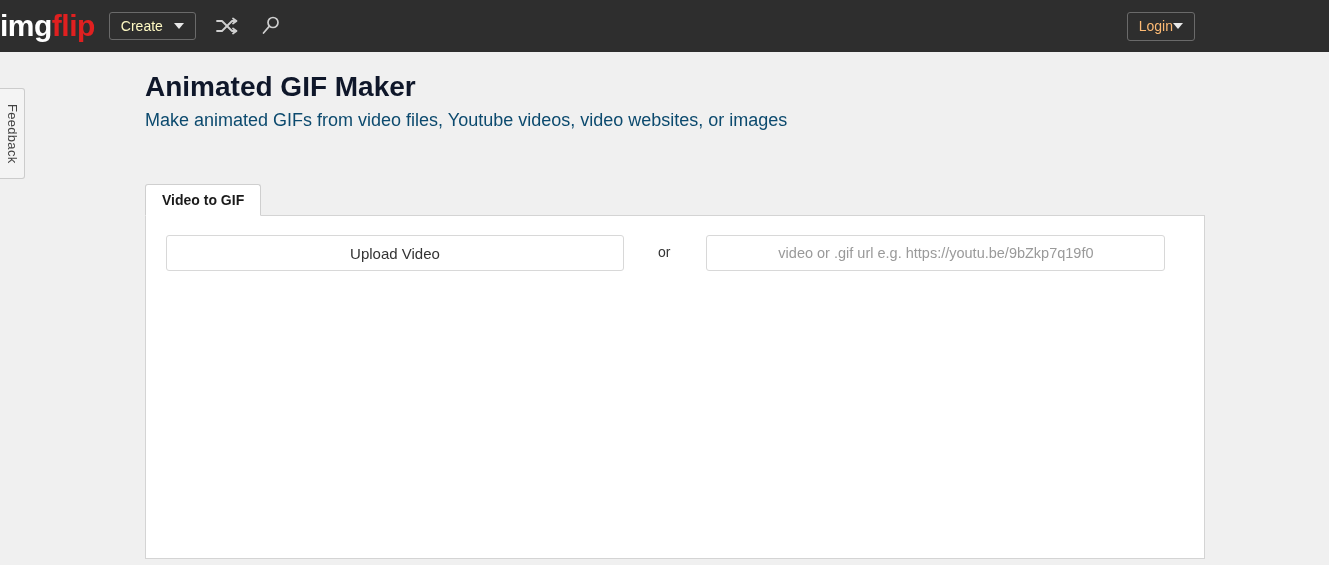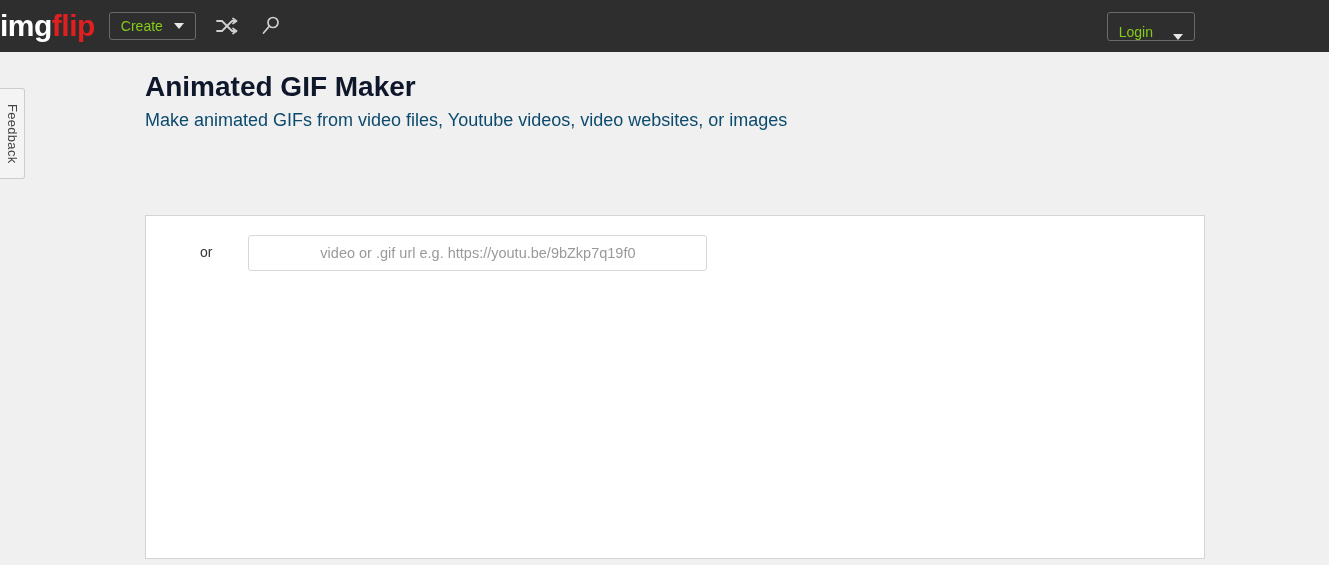--- a/index.html
+++ b/index.html
@@ -40,21 +40,21 @@
   .logo .logo-img { color: #ffffff; }
   .logo .logo-flip { color: #e02020; }
 
   .create-btn {
     margin-left: 14px;
     height: 28px;
     padding: 0 11px;
     background: transparent;
     border: 1px solid #6a6a6a;
     border-radius: 3px;
-    color: #84cc16;
+    color: #fef9c3;
     font-size: 14px;
     font-family: "Liberation Sans", sans-serif;
     display: flex;
     align-items: center;
     gap: 11px;
     cursor: pointer;
     box-sizing: border-box;
   }
   .caret-down {
     width: 0;
@@ -81,26 +81,26 @@
     margin-right: 134px;
     display: flex;
     align-items: center;
   }
   .login-btn {
     height: 29px;
     padding: 0 11px;
     background: transparent;
     border: 1px solid #6a6a6a;
     border-radius: 3px;
-    color: #84cc16;
+    color: #fdba74;
     font-size: 14px;
     font-family: "Liberation Sans", sans-serif;
     display: flex;
-    align-items: flex-end;
-    gap: 20px;
+    align-items: center;
+    gap: 0;
     cursor: pointer;
     box-sizing: border-box;
   }
 
   
   .feedback-tab {
     position: absolute;
     left: 0;
     top: 88px;
     width: 25px;
@@ -280,20 +280,26 @@
 </div>
 
 <div class="feedback-tab">
   <span>Feedback</span>
 </div>
 
 <h1 class="page-title">Animated GIF Maker</h1>
 <p class="page-subtitle">Make animated GIFs from video files, Youtube videos, video websites, or images</p>
 
 <div class="tabs">
+  <div class="tab active">
+    <span>Video to GIF</span>
+  </div>
 </div>
 
 <div class="panel">
   <div class="panel-row">
+    <button class="upload-btn">
+      <span>Upload Video</span>
+    </button>
     <span class="or-text">or</span>
     <input class="url-input" type="text" placeholder="video or .gif url e.g. https://youtu.be/9bZkp7q19f0" style="">
   </div>
 </div>
 
 </body></html>

